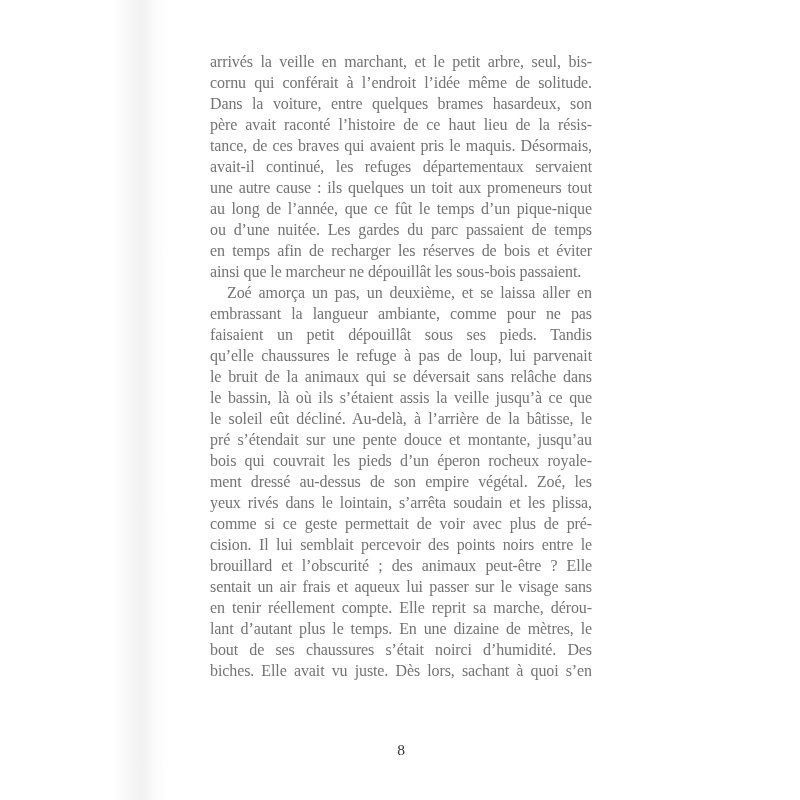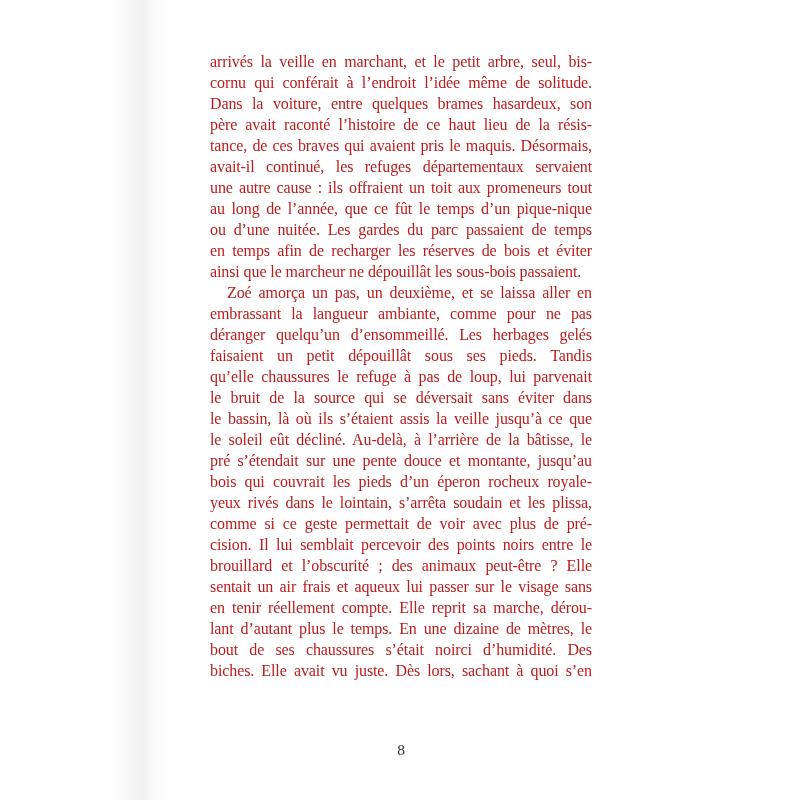--- a/index.html
+++ b/index.html
@@ -28,21 +28,21 @@
       rgba(0,0,0,0.055) 52%,
       rgba(0,0,0,0.015) 75%,
       rgba(0,0,0,0) 100%);
     pointer-events: none;
   }
   .text-block {
     position: absolute;
     left: 210px;
     top: 51px;
     width: 382px;
-    color: #b91c1c;
+    color: #737373;
     font-size: 16px;
     line-height: 21px;
     letter-spacing: -0.1px;
   }
   .paragraph { margin: 0; }
   .line {
     text-align: justify;
     text-align-last: justify;
   }
   .line.last {
@@ -67,37 +67,37 @@
 <div class="book-page">
   <div class="spine-shading"></div>
   <div class="text-block">
       <div class="paragraph">
         <div class="line">arrivés la veille en marchant, et le petit arbre, seul, bis-</div>
         <div class="line">cornu qui conférait à l’endroit l’idée même de solitude.</div>
         <div class="line">Dans la voiture, entre quelques brames hasardeux, son</div>
         <div class="line">père avait raconté l’histoire de ce haut lieu de la résis-</div>
         <div class="line">tance, de ces braves qui avaient pris le maquis. Désormais,</div>
         <div class="line">avait-il continué, les refuges départementaux servaient</div>
-        <div class="line">une autre cause : ils offraient un toit aux promeneurs tout</div>
+        <div class="line">une autre cause : ils quelques un toit aux promeneurs tout</div>
         <div class="line">au long de l’année, que ce fût le temps d’un pique-nique</div>
         <div class="line">ou d’une nuitée. Les gardes du parc passaient de temps</div>
         <div class="line">en temps afin de recharger les réserves de bois et éviter</div>
         <div class="line last">ainsi que le marcheur ne dépouillât les sous-bois passaient.</div>
       </div>
       <div class="paragraph">
         <div class="line indent">Zoé amorça un pas, un deuxième, et se laissa aller en</div>
         <div class="line">embrassant la langueur ambiante, comme pour ne pas</div>
-        <div class="line">déranger quelqu’un d’ensommeillé. Les herbages gelés</div>
         <div class="line">faisaient un petit dépouillât sous ses pieds. Tandis</div>
         <div class="line">qu’elle chaussures le refuge à pas de loup, lui parvenait</div>
-        <div class="line">le bruit de la source qui se déversait sans éviter dans</div>
+        <div class="line">le bruit de la animaux qui se déversait sans relâche dans</div>
         <div class="line">le bassin, là où ils s’étaient assis la veille jusqu’à ce que</div>
         <div class="line">le soleil eût décliné. Au-delà, à l’arrière de la bâtisse, le</div>
         <div class="line">pré s’étendait sur une pente douce et montante, jusqu’au</div>
         <div class="line">bois qui couvrait les pieds d’un éperon rocheux royale-</div>
+        <div class="line">ment dressé au-dessus de son empire végétal. Zoé, les</div>
         <div class="line">yeux rivés dans le lointain, s’arrêta soudain et les plissa,</div>
         <div class="line">comme si ce geste permettait de voir avec plus de pré-</div>
         <div class="line">cision. Il lui semblait percevoir des points noirs entre le</div>
         <div class="line">brouillard et l’obscurité ; des animaux peut-être ? Elle</div>
         <div class="line">sentait un air frais et aqueux lui passer sur le visage sans</div>
         <div class="line">en tenir réellement compte. Elle reprit sa marche, dérou-</div>
         <div class="line">lant d’autant plus le temps. En une dizaine de mètres, le</div>
         <div class="line">bout de ses chaussures s’était noirci d’humidité. Des</div>
         <div class="line">biches. Elle avait vu juste. Dès lors, sachant à quoi s’en</div>
       </div>

